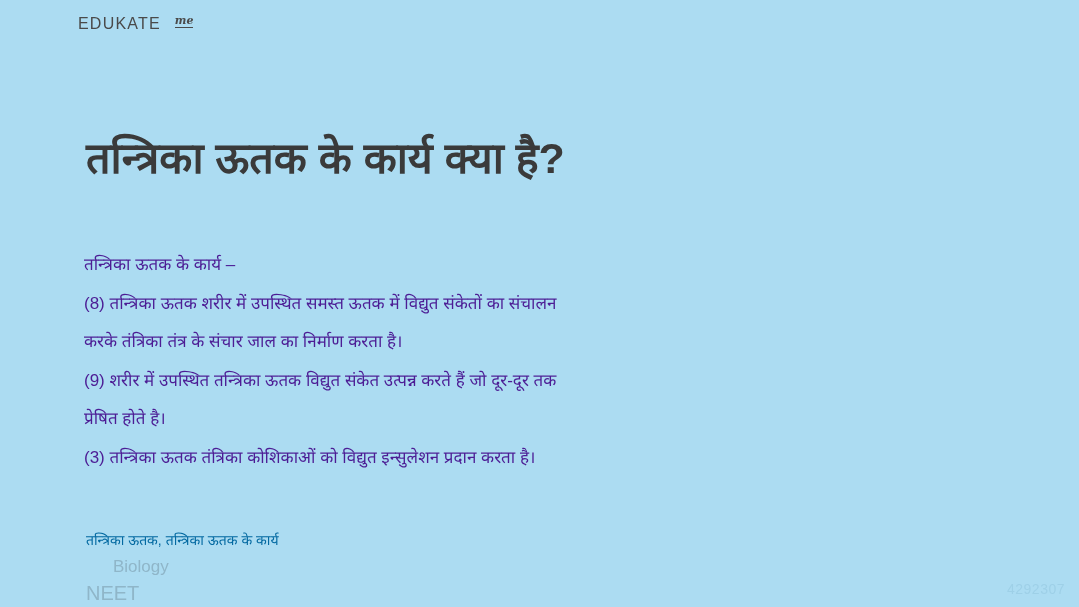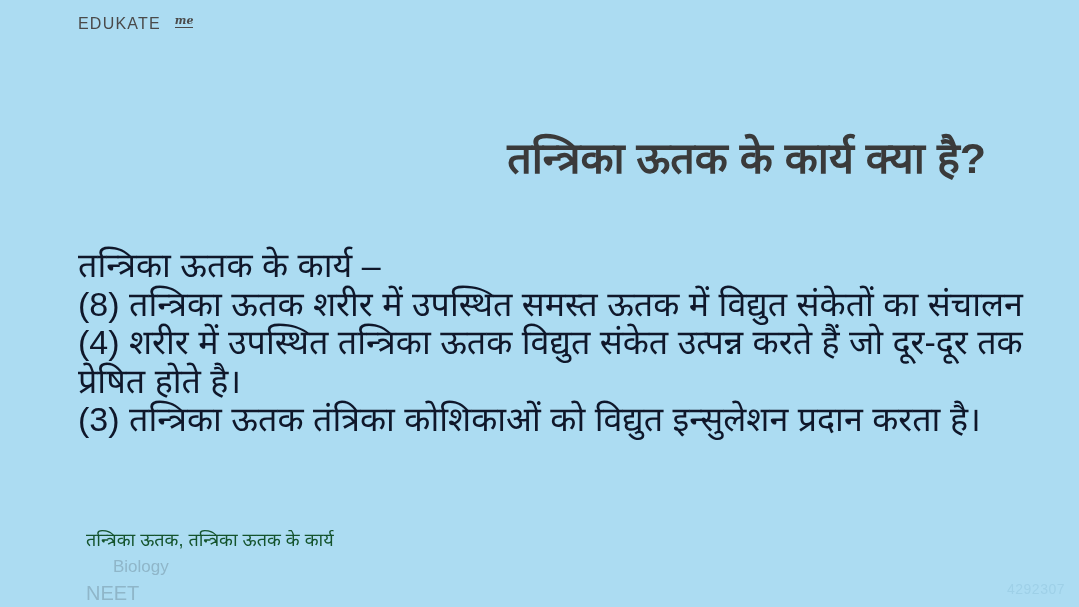--- a/index.html
+++ b/index.html
@@ -59,51 +59,50 @@
     position: absolute;
     left: 86px;
     top: 133px;
     width: 900px;
     font-family: "Liberation Sans", sans-serif;
     font-weight: 700;
     font-size: 43px;
     line-height: 1.18;
     color: #3a3a3a;
     letter-spacing: 0px;
-    text-align: right;
   }
 
   
   .body-text {
     position: absolute;
-    left: 78px;
+    left: 84px;
     top: 246px;
     width: 930px;
     font-family: "Liberation Sans", sans-serif;
-    font-size: 34px;
+    font-size: 17px;
     line-height: 38.5px;
-    color: #0f172a;
+    color: #4c1d95;
     font-weight: 400;
   }
   .body-line {
     white-space: nowrap;
   }
 
   
   .footer {
     position: absolute;
     left: 86px;
     top: 528px;
     color: #8FB6C9;
     font-family: "Liberation Sans", sans-serif;
   }
   .footer-tags {
-    font-size: 18px;
+    font-size: 14px;
     line-height: 25px;
-    color: #14532d;
+    color: #0369a1;
   }
   .footer-subject {
     font-size: 17px;
     line-height: 27px;
     color: #8FB6C9;
     margin-left: 27px;
   }
   .footer-exam {
     font-size: 20px;
     line-height: 27px;
@@ -131,21 +130,22 @@
   <div class="logo">
     <span class="logo-main">EDUKATE</span>
     <span class="logo-sup">me</span>
   </div>
 
   <div class="title">तन्त्रिका ऊतक के कार्य क्या है?</div>
 
   <div class="body-text">
     <div class="body-line">तन्त्रिका ऊतक के कार्य –</div>
     <div class="body-line">(8) तन्त्रिका ऊतक शरीर में उपस्थित समस्त ऊतक में विद्युत संकेतों का संचालन</div>
-    <div class="body-line">(4) शरीर में उपस्थित तन्त्रिका ऊतक विद्युत संकेत उत्पन्न करते हैं जो दूर-दूर तक</div>
+    <div class="body-line">करके तंत्रिका तंत्र के संचार जाल का निर्माण करता है।</div>
+    <div class="body-line">(9) शरीर में उपस्थित तन्त्रिका ऊतक विद्युत संकेत उत्पन्न करते हैं जो दूर-दूर तक</div>
     <div class="body-line">प्रेषित होते है।</div>
     <div class="body-line">(3) तन्त्रिका ऊतक तंत्रिका कोशिकाओं को विद्युत इन्सुलेशन प्रदान करता है।</div>
   </div>
 
   <div class="footer">
     <div class="footer-tags">तन्त्रिका ऊतक, तन्त्रिका ऊतक के कार्य</div>
     <div class="footer-subject">Biology</div>
     <div class="footer-exam">NEET</div>
   </div>
 

